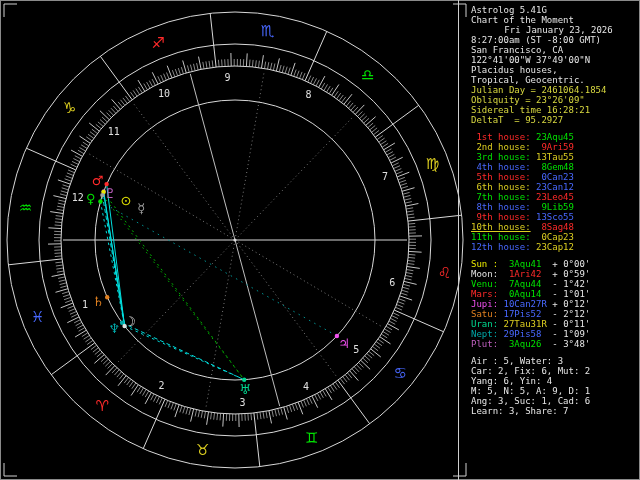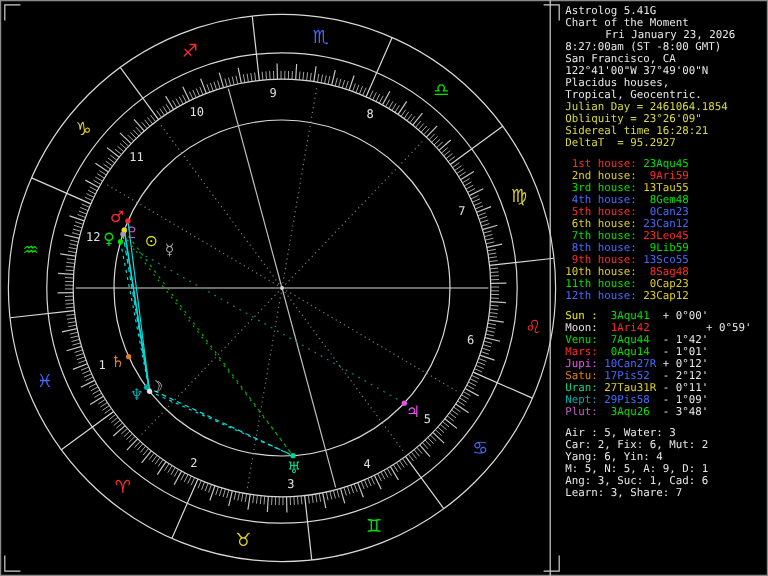--- a/index.html
+++ b/index.html
@@ -125,28 +125,28 @@
     <div id="sb-houses">
         <div class="sb-line"><span style="color: rgb(255, 42, 42);"> 1st house:</span><span style="color: rgb(0, 225, 0); text-align: center;"> 23Aqu45</span></div>
         <div class="sb-line"><span style="color: rgb(221, 207, 32);"> 2nd house:</span><span style="color: rgb(255, 42, 42);">  9Ari59</span></div>
         <div class="sb-line"><span style="color: rgb(0, 225, 0);"> 3rd house:</span><span style="color: rgb(221, 207, 32);"> 13Tau55</span></div>
         <div class="sb-line"><span style="color: rgb(72, 104, 255);"> 4th house:</span><span style="color: rgb(0, 225, 0);">  8Gem48</span></div>
         <div class="sb-line"><span style="color: rgb(255, 42, 42);"> 5th house:</span><span style="color: rgb(72, 104, 255);">  0Can23</span></div>
         <div class="sb-line"><span style="color: rgb(221, 207, 32);"> 6th house:</span><span style="color: rgb(72, 104, 255);"> 23Can12</span></div>
         <div class="sb-line"><span style="color: rgb(0, 225, 0);"> 7th house:</span><span style="color: rgb(255, 42, 42);"> 23Leo45</span></div>
         <div class="sb-line"><span style="color: rgb(72, 104, 255);"> 8th house:</span><span style="color: rgb(0, 225, 0);">  9Lib59</span></div>
         <div class="sb-line"><span style="color: rgb(255, 42, 42);"> 9th house:</span><span style="color: rgb(72, 104, 255);"> 13Sco55</span></div>
-        <div class="sb-line"><span style="color: rgb(221, 207, 32);">10th house:</span><span style="color: rgb(255, 42, 42);">  8Sag48</span></div>
+        <div class="sb-line"><span style="color: rgb(221, 207, 32); text-decoration: underline;">10th house:</span><span style="color: rgb(255, 42, 42);">  8Sag48</span></div>
         <div class="sb-line"><span style="color: rgb(0, 225, 0);">11th house:</span><span style="color: rgb(221, 207, 32);">  0Cap23</span></div>
         <div class="sb-line"><span style="color: rgb(72, 104, 255);">12th house:</span><span style="color: rgb(221, 207, 32);"> 23Cap12</span></div>
       </div>
     <div class="sb-gap"></div>
     <div id="sb-planets">
         <div class="sb-line"><span style="color: rgb(232, 232, 0);">Sun : </span><span style="color: rgb(0, 225, 0);"> 3Aqu41  </span><span style="color: rgb(230, 230, 230);">+ 0°00'</span></div>
-        <div class="sb-line"><span style="color: rgb(224, 224, 224);">Moon: </span><span style="color: rgb(255, 42, 42);"> 1Ari42  </span><span style="color: rgb(230, 230, 230); margin-left: 36px;">+ 0°59'</span></div>
+        <div class="sb-line"><span style="color: rgb(224, 224, 224);">Moon: </span><span style="color: rgb(255, 42, 42);"> 1Ari42  </span><span style="color: rgb(230, 230, 230);">+ 0°59'</span></div>
         <div class="sb-line"><span style="color: rgb(0, 225, 0);">Venu: </span><span style="color: rgb(0, 225, 0);"> 7Aqu44  </span><span style="color: rgb(230, 230, 230);">- 1°42'</span></div>
         <div class="sb-line"><span style="color: rgb(255, 42, 42);">Mars: </span><span style="color: rgb(0, 225, 0);"> 0Aqu14  </span><span style="color: rgb(230, 230, 230);">- 1°01'</span></div>
         <div class="sb-line"><span style="color: rgb(240, 80, 240);">Jupi: </span><span style="color: rgb(72, 104, 255);">10Can27R </span><span style="color: rgb(230, 230, 230);">+ 0°12'</span></div>
         <div class="sb-line"><span style="color: rgb(224, 128, 32);">Satu: </span><span style="color: rgb(72, 104, 255);">17Pis52  </span><span style="color: rgb(230, 230, 230);">- 2°12'</span></div>
         <div class="sb-line"><span style="color: rgb(0, 216, 144);">Uran: </span><span style="color: rgb(221, 207, 32);">27Tau31R </span><span style="color: rgb(230, 230, 230);">- 0°11'</span></div>
         <div class="sb-line"><span style="color: rgb(0, 168, 168);">Nept: </span><span style="color: rgb(72, 104, 255);">29Pis58  </span><span style="color: rgb(230, 230, 230);">- 1°09'</span></div>
         <div class="sb-line"><span style="color: rgb(192, 96, 192);">Plut: </span><span style="color: rgb(0, 225, 0);"> 3Aqu26  </span><span style="color: rgb(230, 230, 230);">- 3°48'</span></div>
       </div>
     <div class="sb-gap"></div>
     <div id="sb-tallies" class="sb-tallies">

